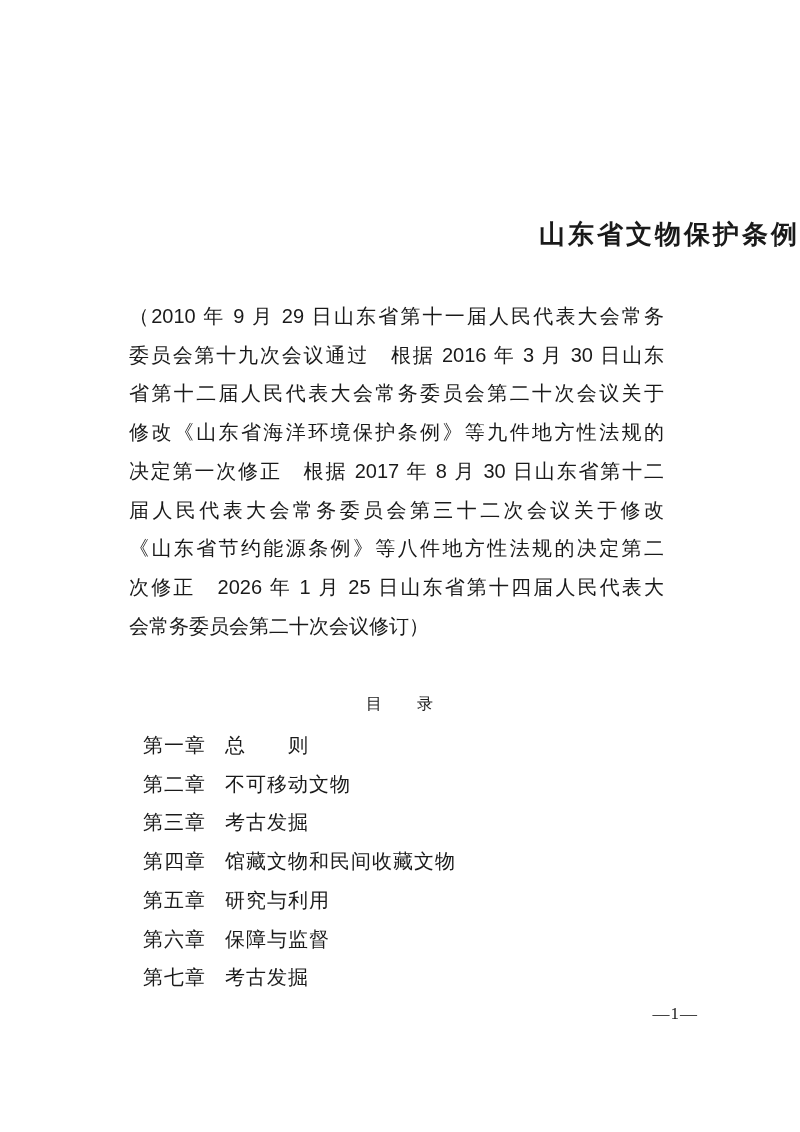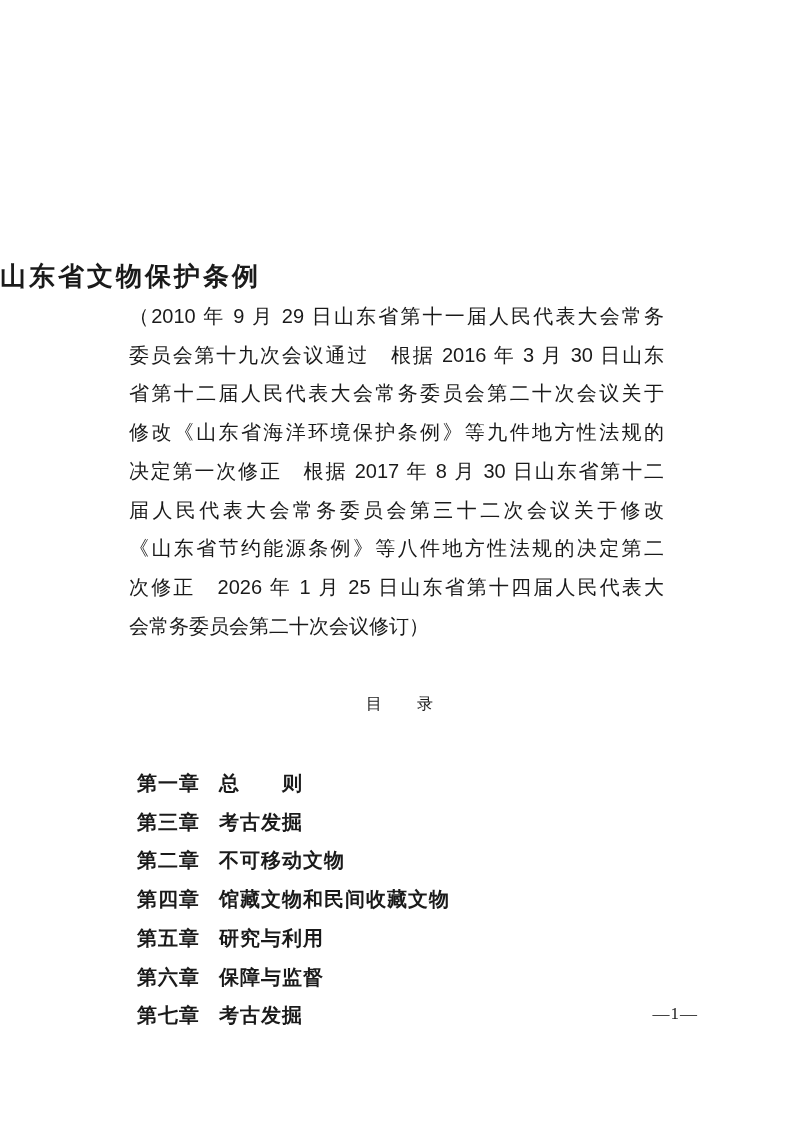--- a/index.html
+++ b/index.html
@@ -14,27 +14,26 @@
     background: #ffffff;
     color: #1a1a1a;
     font-family: "Liberation Sans", sans-serif;
     overflow: hidden;
   }
   .doc-title {
     position: absolute;
     top: 219px;
     left: 0;
     right: 0;
-    text-align: left;
+    text-align: right;
     font-size: 26px;
     font-weight: 600;
     letter-spacing: 3px;
     line-height: 30px;
     white-space: nowrap;
-    margin-top: 42px;
   }
   .preamble {
     position: absolute;
     top: 297px;
     left: 129px;
     width: 535px;
     font-size: 20px;
     line-height: 38.7px;
     font-weight: 400;
   }
@@ -56,25 +55,24 @@
     right: 0;
     text-align: center;
     font-size: 16px;
     font-weight: 400;
     line-height: 40px;
     letter-spacing: 1px;
   }
   .toc-list {
     position: absolute;
     top: 726px;
-    left: 137px;
+    left: 143px;
     font-size: 20px;
-    font-weight: 700;
+    font-weight: 400;
     line-height: 38.7px;
-    margin-top: 38px;
   }
   .toc-item {
     display: flex;
     column-gap: 19px;
     letter-spacing: 1px;
     white-space: nowrap;
   }
   .page-number {
     position: absolute;
     top: 1004px;
@@ -106,26 +104,26 @@
   </div>
 
   <div class="toc-heading">目　　录</div>
 
   <div class="toc-list">
     <div class="toc-item">
       <span>第一章</span>
       <span>总　　则</span>
     </div>
     <div class="toc-item">
+      <span>第二章</span>
+      <span>不可移动文物</span>
+    </div>
+    <div class="toc-item">
       <span>第三章</span>
       <span>考古发掘</span>
-    </div>
-    <div class="toc-item">
-      <span>第二章</span>
-      <span>不可移动文物</span>
     </div>
     <div class="toc-item">
       <span>第四章</span>
       <span>馆藏文物和民间收藏文物</span>
     </div>
     <div class="toc-item">
       <span>第五章</span>
       <span>研究与利用</span>
     </div>
     <div class="toc-item">

